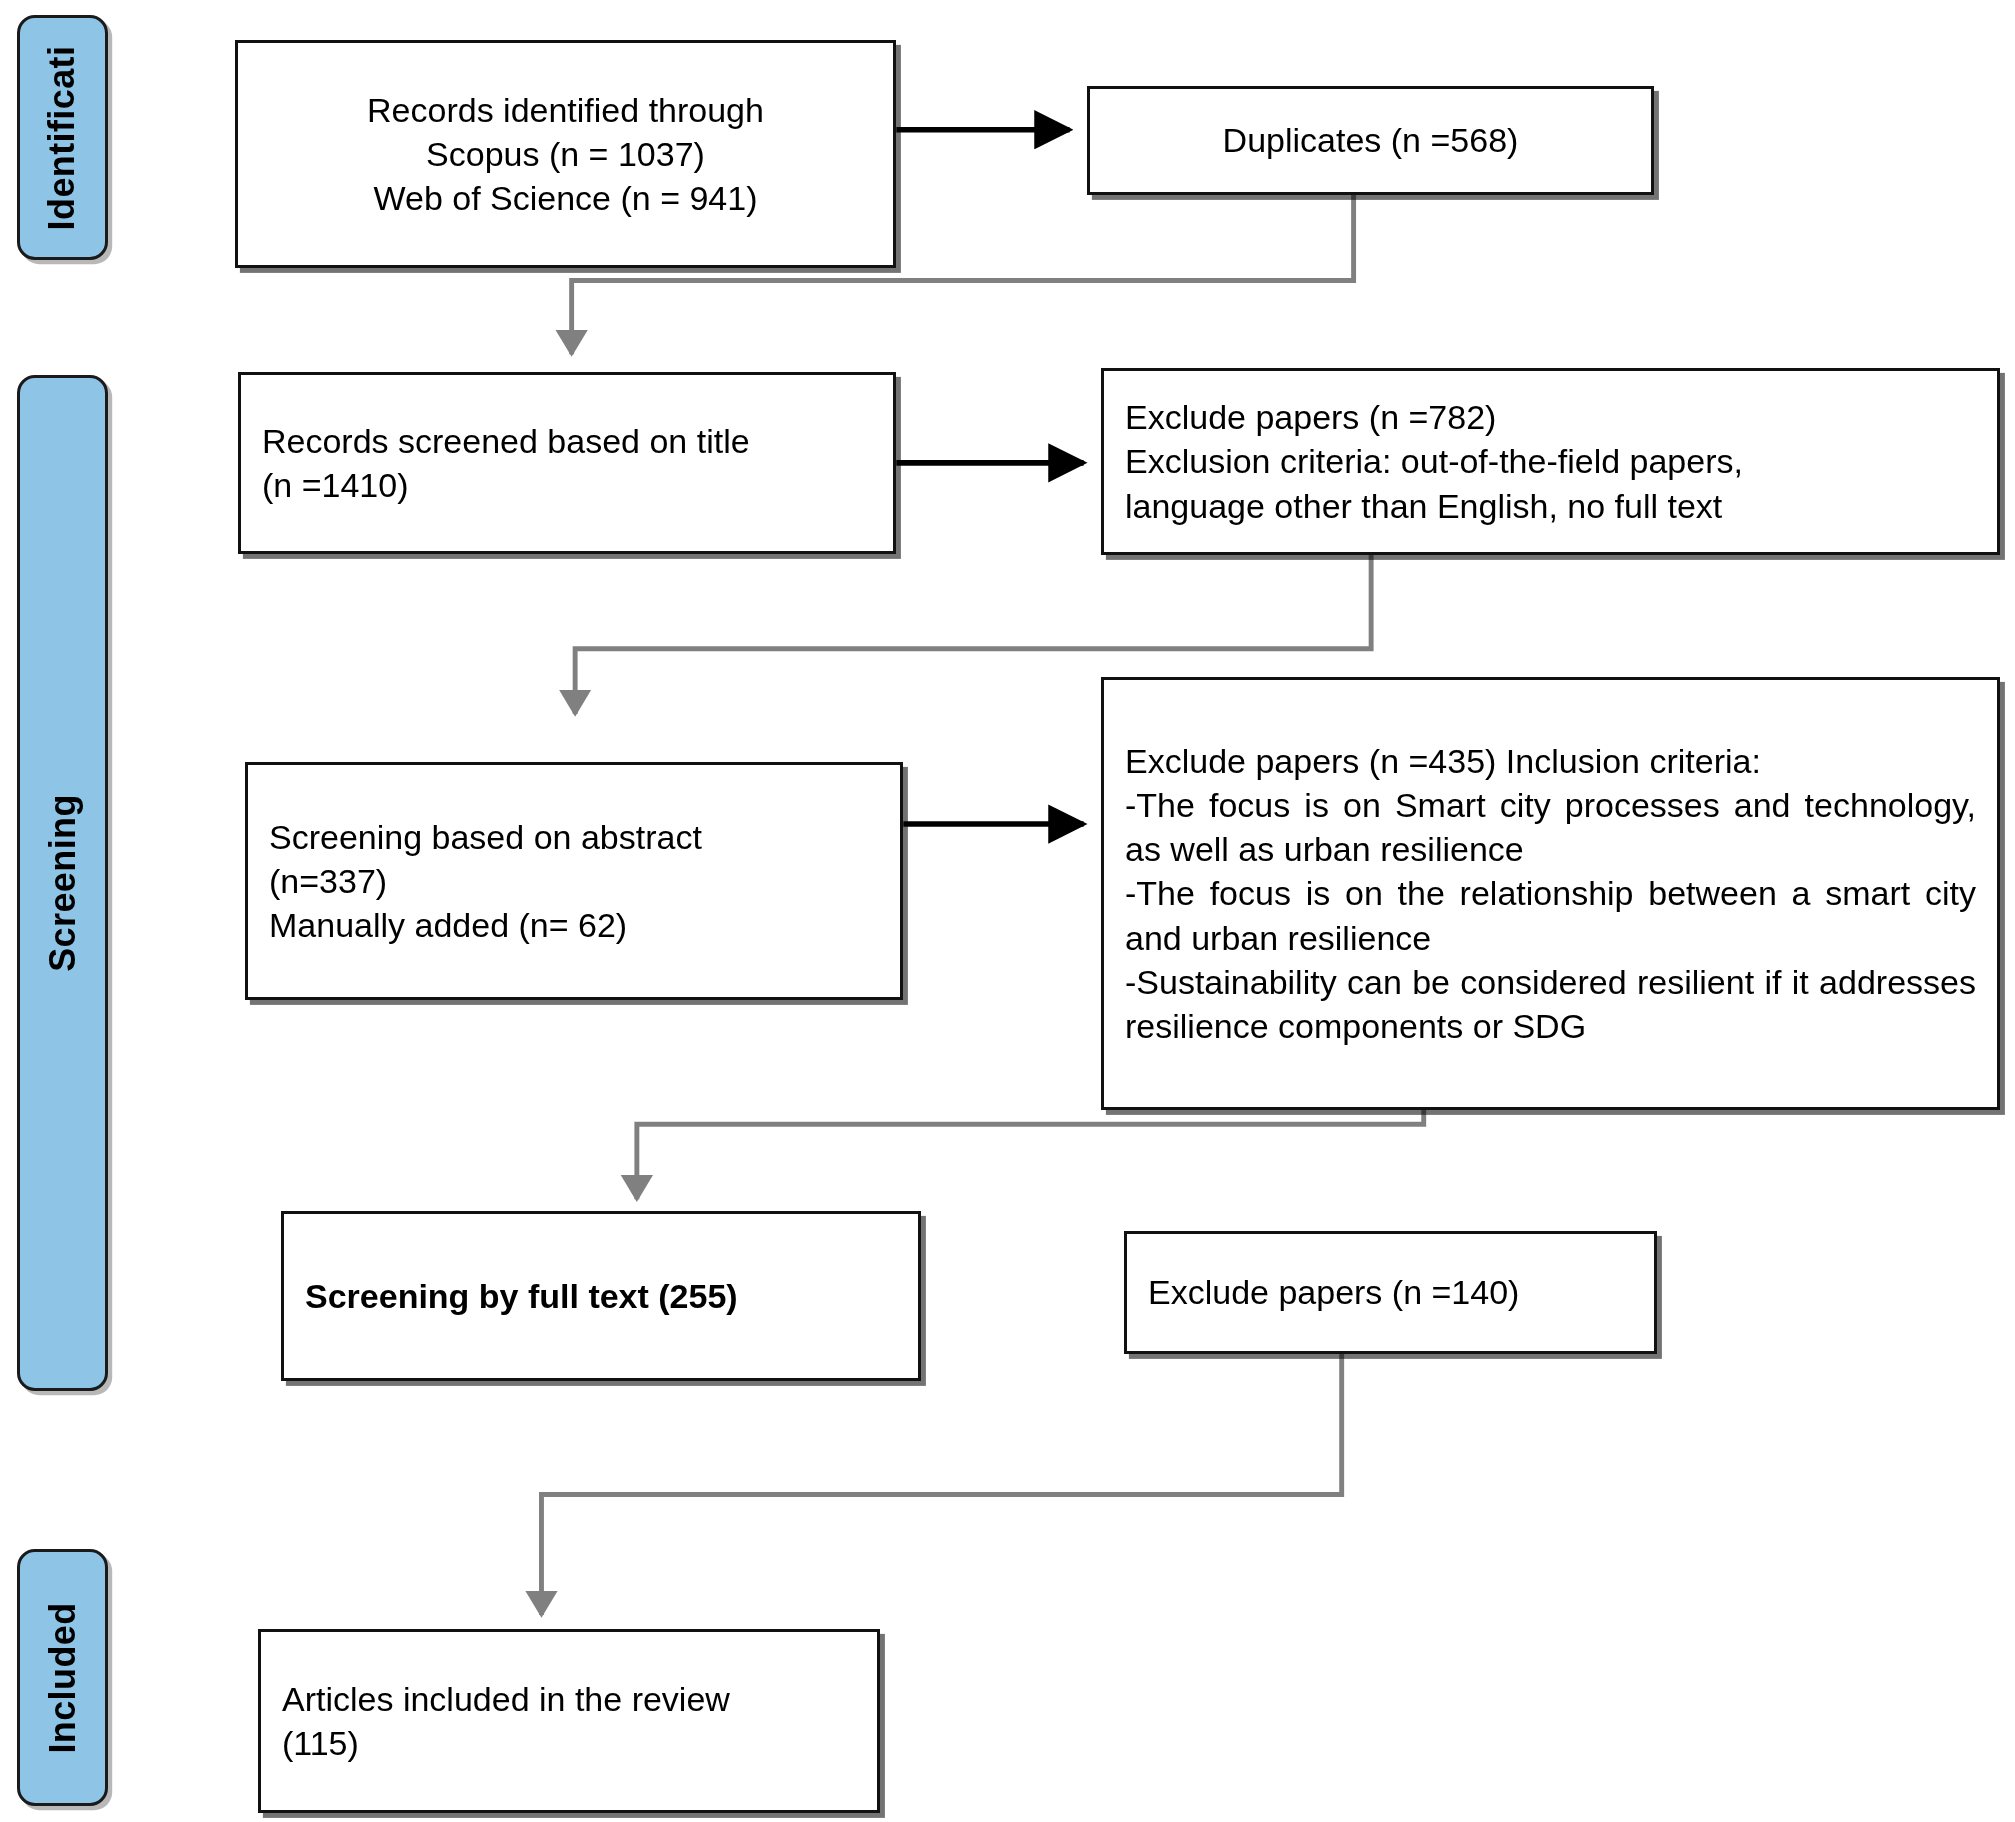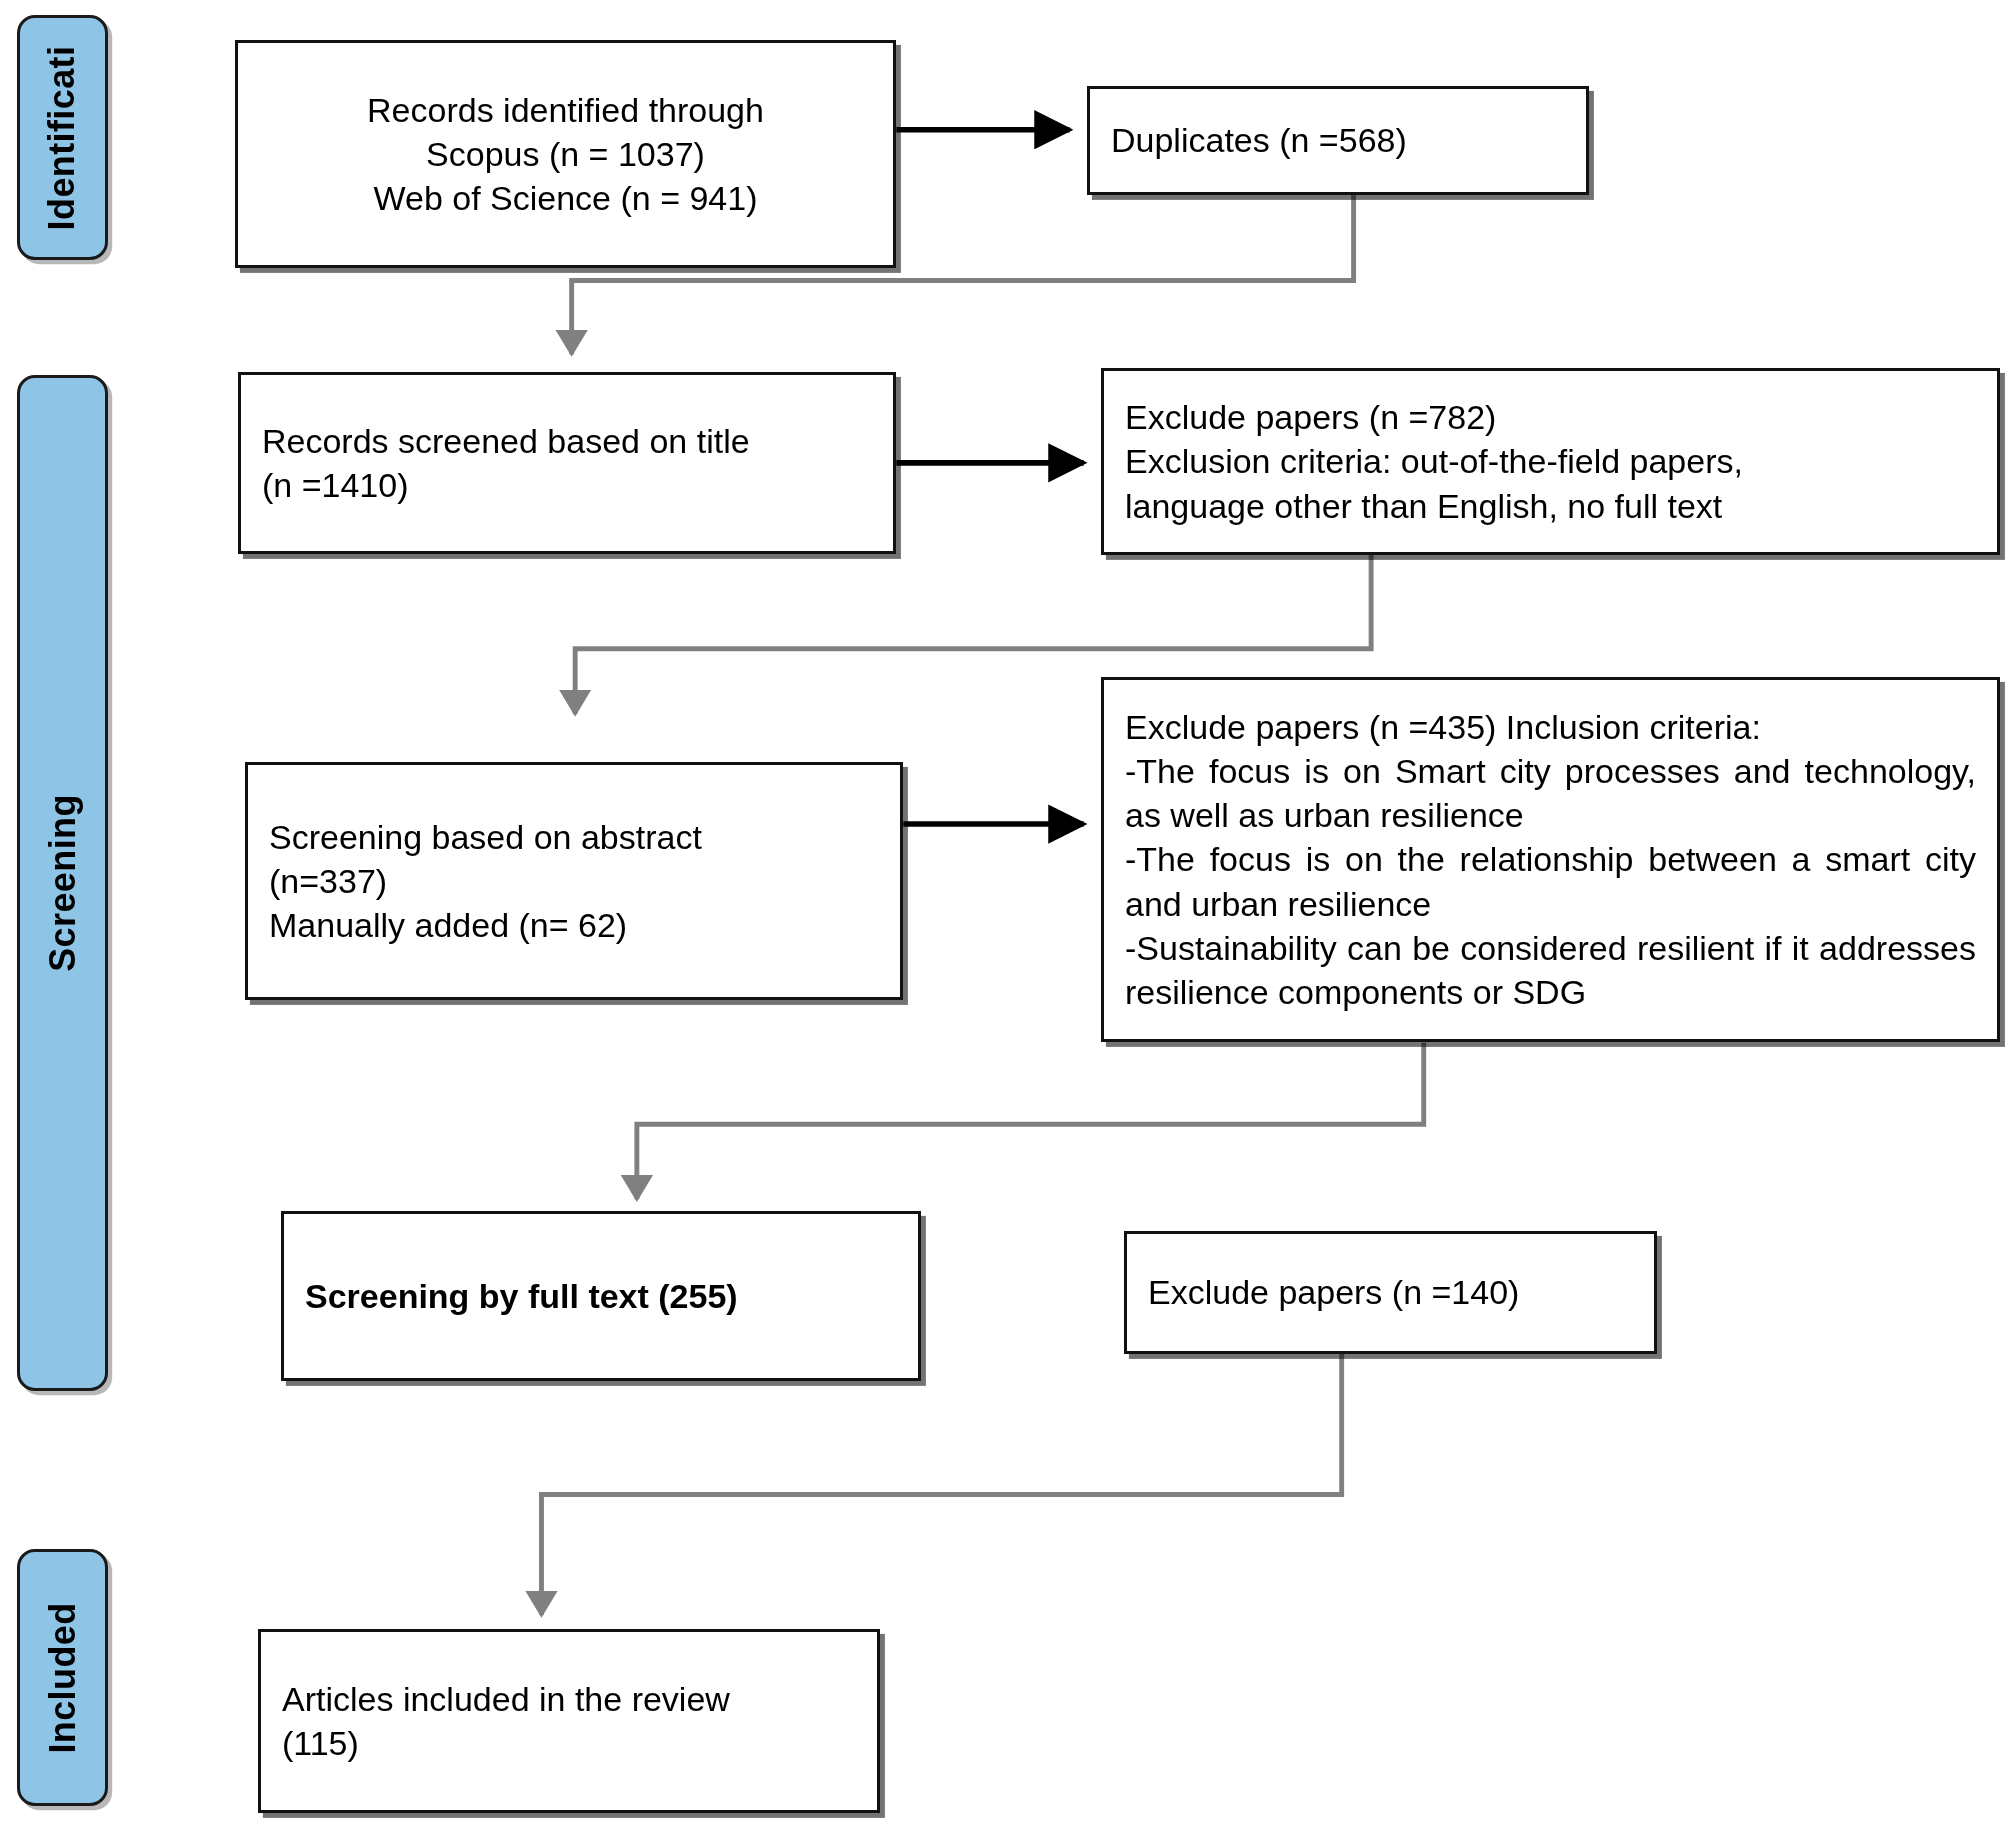--- a/index.html
+++ b/index.html
@@ -128,42 +128,42 @@
   <div class="stage-bar" style="left:17px; top:1549px; width:91px; height:257px;">
     <span class="stage-label">Included</span>
   </div>
 
   <div class="flow-box" style="left:235px; top:40px; width:661px; height:228px;align-items:center;">
     <div class="line">Records identified through</div>
     <div class="line">Scopus (n = 1037)</div>
     <div class="line">Web of Science (n = 941)</div>
   </div>
 
-  <div class="flow-box vcenter" style="left:1087px; top:86px; width:502px; height:109px;">
+  <div class="flow-box vcenter" style="left:1087px; top:86px; width:567px; height:109px;text-align:center;">
     <div class="line">Duplicates (n =568)</div>
   </div>
 
   <div class="flow-box vcenter" style="left:238px; top:372px; width:658px; height:182px;">
     <div class="line">Records screened based on title</div>
     <div class="line">(n =1410)</div>
   </div>
 
   <div class="flow-box vcenter" style="left:1101px; top:368px; width:899px; height:187px;">
     <div class="line">Exclude papers (n =782)</div>
     <div class="line">Exclusion criteria: out-of-the-field papers,</div>
     <div class="line">language other than English, no full text</div>
   </div>
 
   <div class="flow-box" style="left:245px; top:762px; width:658px; height:238px;">
     <div class="line">Screening based on abstract</div>
     <div class="line">(n=337)</div>
     <div class="line">Manually added (n= 62)</div>
   </div>
 
-  <div class="flow-box justified" style="left:1101px; top:677px; width:899px; height:365px;">
+  <div class="flow-box justified" style="left:1101px; top:677px; width:899px; height:433px;">
     <div class="line" style="text-align:left;">Exclude papers (n =435) Inclusion criteria:</div>
     <div class="line">-The focus is on Smart city processes and technology, as well as urban resilience</div>
     <div class="line">-The focus is on the relationship between a smart city and urban resilience</div>
     <div class="line">-Sustainability can be considered resilient if it addresses resilience components or SDG</div>
   </div>
 
   <div class="flow-box vcenter" style="left:281px; top:1211px; width:640px; height:170px;font-weight:bold;">
     <div class="line">Screening by full text (255)</div>
   </div>
 

